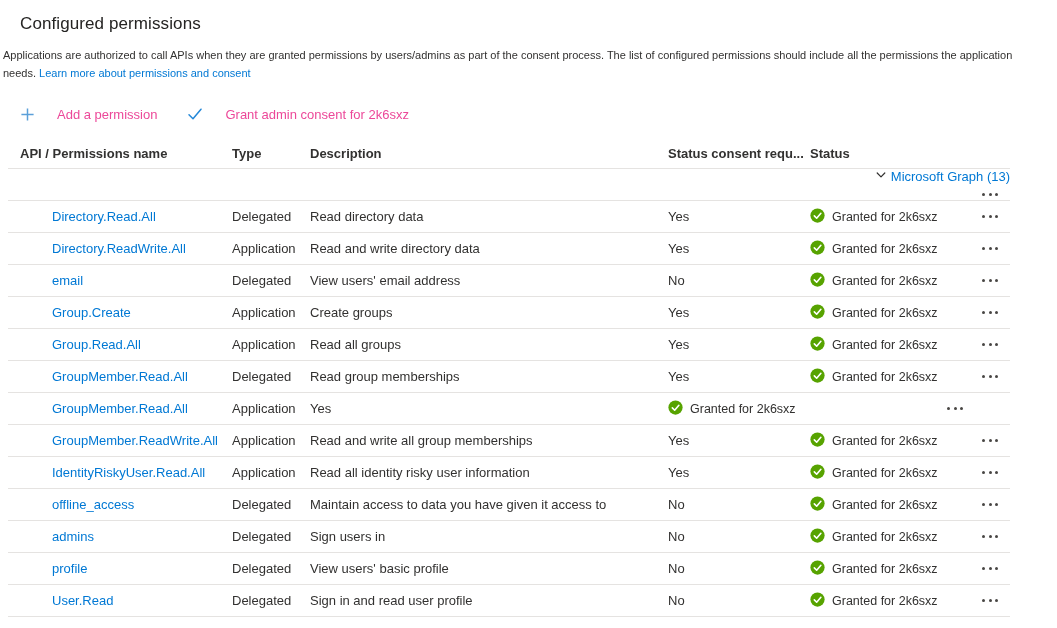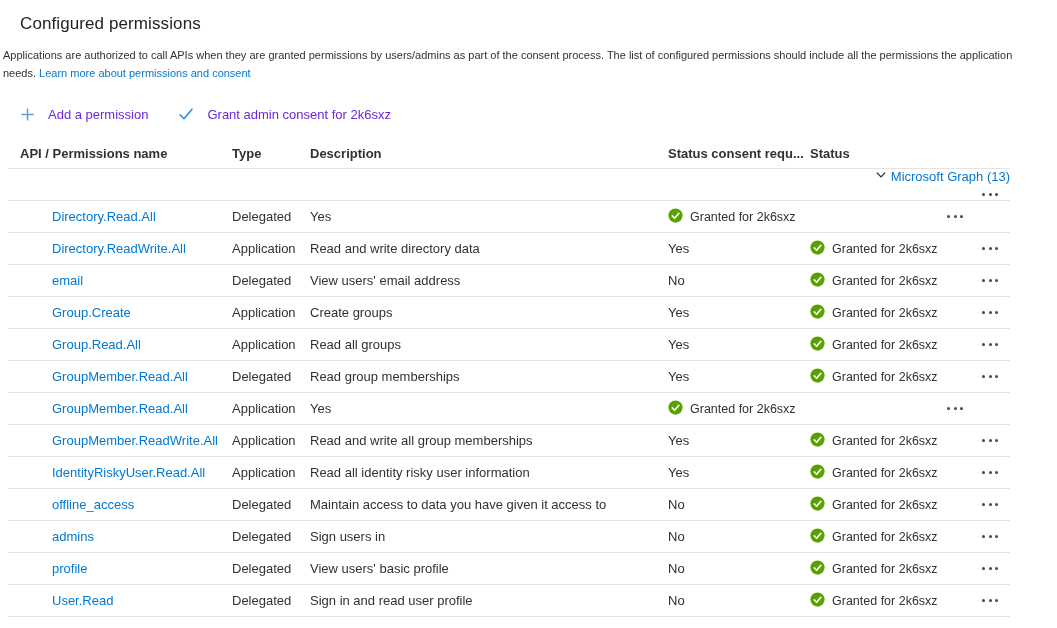--- a/index.html
+++ b/index.html
@@ -18,23 +18,23 @@
     letter-spacing: .1px;
   }
   .page-desc {
     margin: 13px 3px 0; max-width: 1012px;
     font-size: 11px; line-height: 1.6; color: #323130;
   }
   .link { color: var(--link-blue, #0078d4); text-decoration: none; cursor: pointer; }
 
   .toolbar { display: flex; align-items: center; gap: 30px; margin: 21px 20px 0; height: 22px; }
   .cmd {
-    display: flex; align-items: center; gap: 13px;
+    display: flex; align-items: center; gap: 22px;
     background: none; border: none; padding: 0; cursor: pointer;
-    font-family: inherit; font-size: 13px; color: #6d28d9; justify-content: flex-end;
+    font-family: inherit; font-size: 13px; color: #ec4899; justify-content: flex-end;
   }
   .cmd svg { display: block; }
 
   .table { margin: 13px 0 0 8px; width: 1002px; font-size: 13px; }
   .grid-row {
     display: grid;
     grid-template-columns: 224px 78px 358px 142px 165px 1fr;
     align-items: center;
   }
   .thead {
@@ -134,20 +134,21 @@
         </button>
       </span>
     </div>
 
     <div>
   <div class="grid-row row">
     <div class="cell-name">
       <a class="link">Directory.Read.All</a>
     </div>
     <div class="cell-type">Delegated</div>
+    <div class="cell-desc">Read directory data</div>
     <div class="cell-consent">Yes</div>
     <div class="cell-status">
       <span>
         <svg width="15" height="15" viewBox="0 0 16 16">
           <circle cx="8" cy="8" r="7.6" style="fill:var(--granted-green, #57a300)"></circle>
           <path d="M4.6 8.4 L7.1 10.9 L11.6 5.6" stroke="#ffffff" stroke-width="1.7" fill="none" stroke-linecap="round" stroke-linejoin="round"></path>
         </svg>
       </span>
       <span>Granted for 2k6sxz</span>
     </div>

